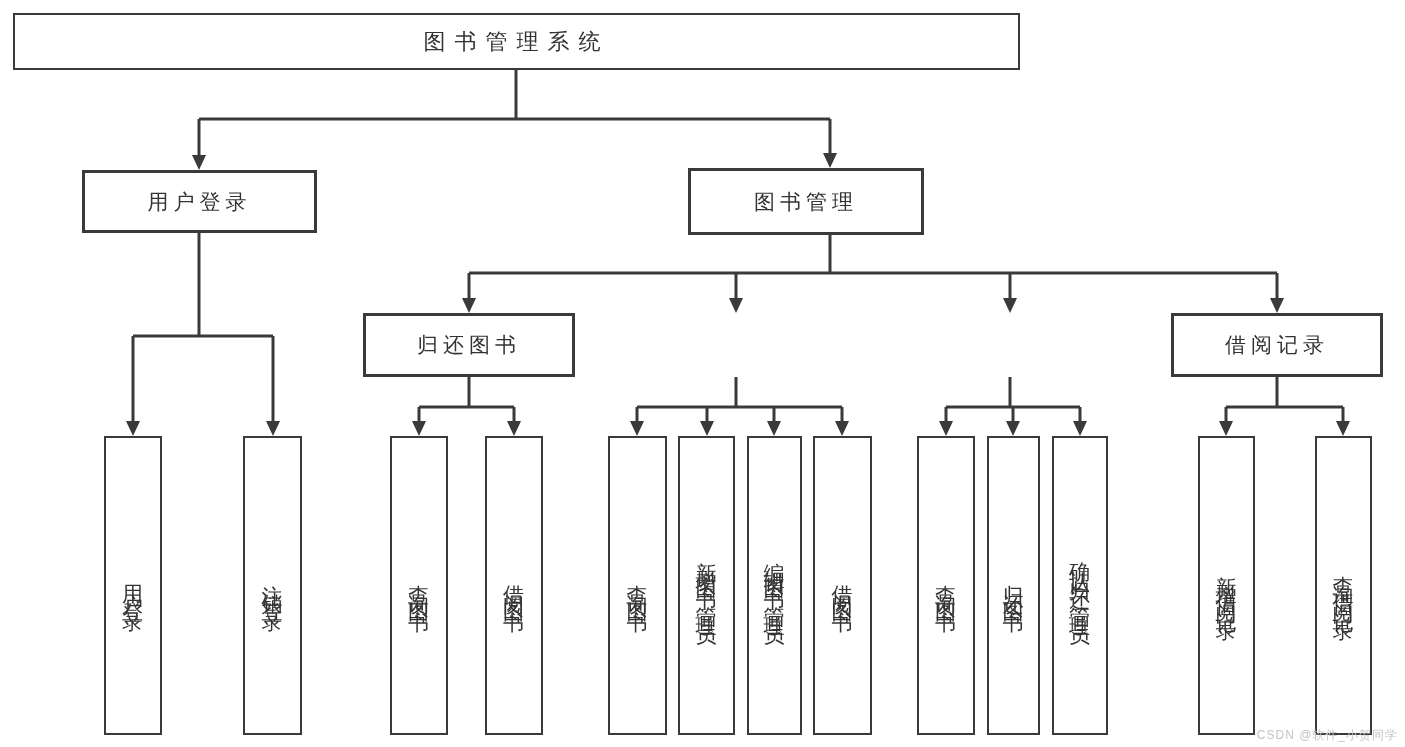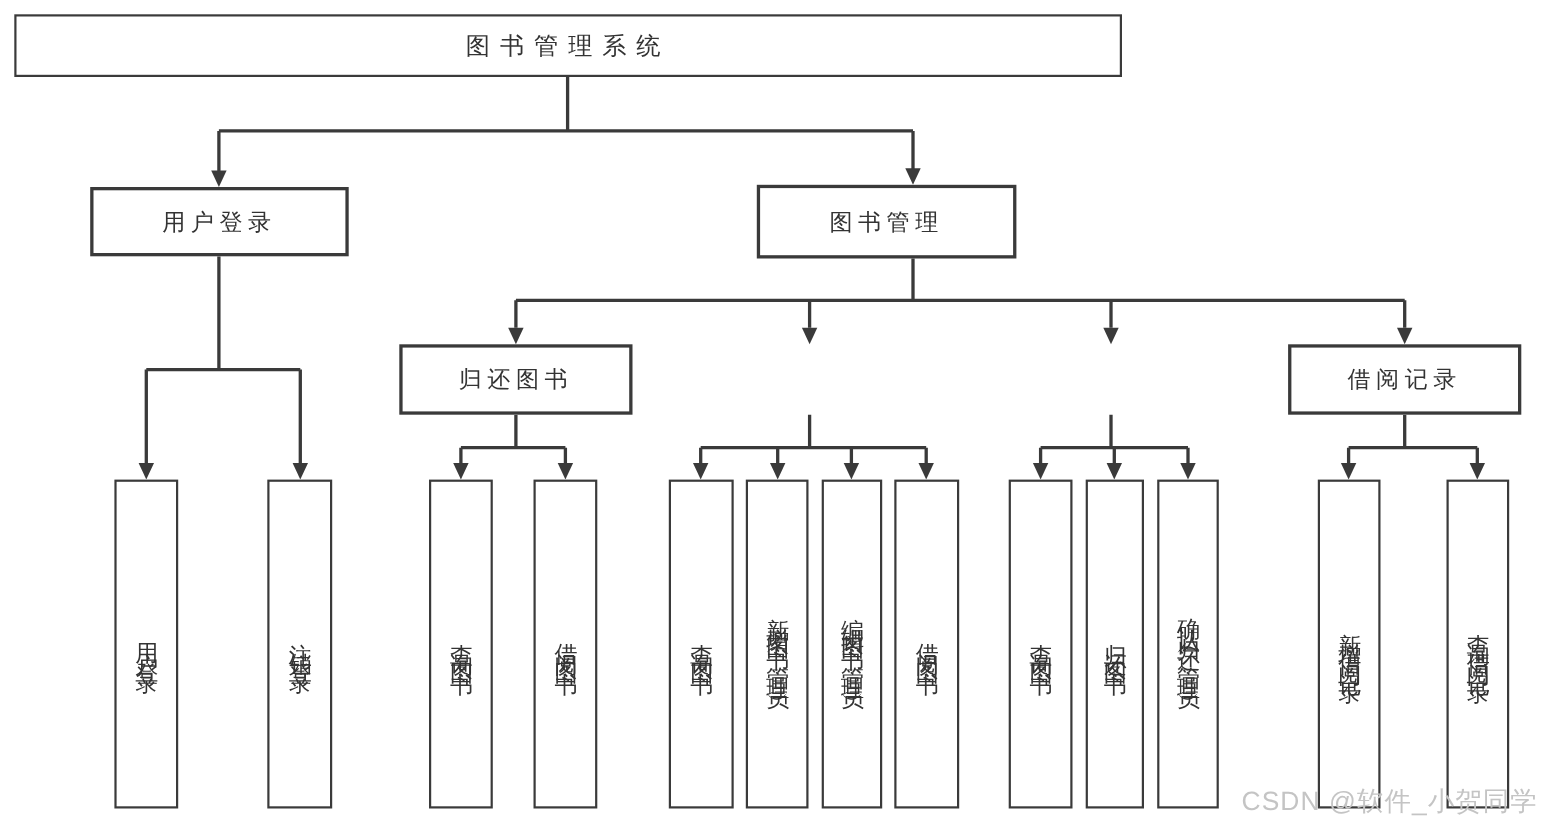--- a/index.html
+++ b/index.html
@@ -46,21 +46,21 @@
     writing-mode:vertical-rl;
     text-orientation:mixed;
     font-size:21px;
     letter-spacing:9px;
     line-height:1;
     color:var(--text);
   }
   .watermark{
     position:absolute;
     right:7px;bottom:3px;
-    font-size:24px;
+    font-size:12px;
     color:var(--watermark);
     letter-spacing:1px;
     white-space:nowrap;
   }
 </style>
 </head>
 <body>
 
 <div class="canvas">
 

